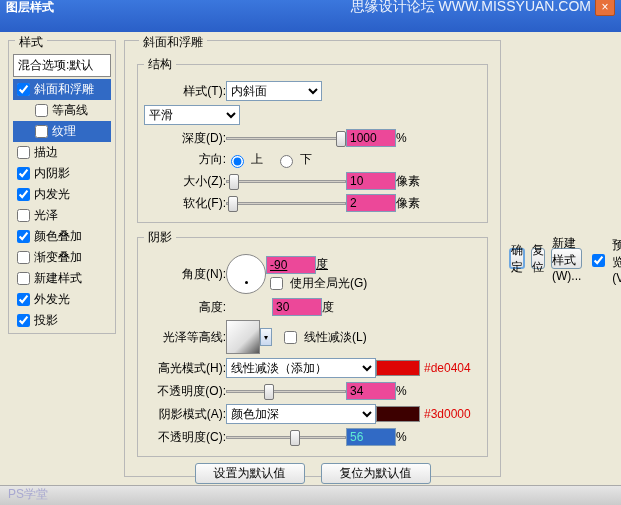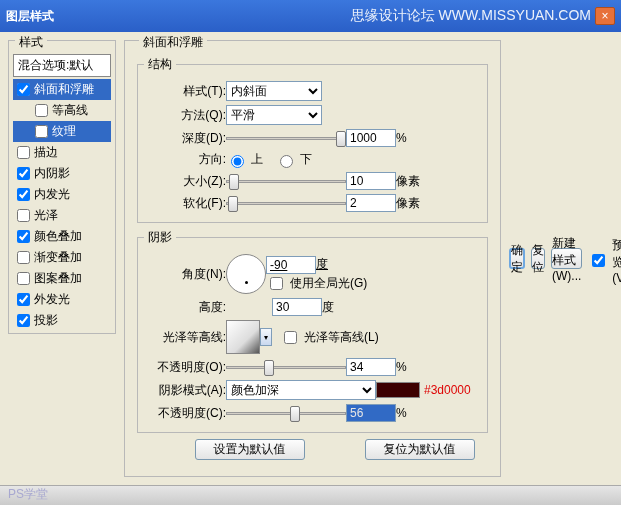--- a/index.html
+++ b/index.html
@@ -1,17 +1,17 @@
 <!DOCTYPE html>
 <html><head>
 <meta charset="utf-8">
 <style>
 * { box-sizing: border-box; font-family: "Microsoft YaHei", SimSun, sans-serif; font-size: 12px; }
 body { margin: 0; background: #ece9d8; width: 621px; height: 505px; overflow: hidden; }
-.titlebar { height: 20px; background: linear-gradient(#3b77dd,#2a5fc7); color: #fff; display: flex; align-items: center; padding: 16px 6px; }
+.titlebar { height: 20px; background: linear-gradient(#3b77dd,#2a5fc7); color: #fff; display: flex; align-items: flex-end; padding: 16px 6px; }
 .titlebar .title { flex: 1; font-weight: bold; }
 .titlebar .brand { font-size: 14px; opacity: .9; margin-right: 4px; }
 .closebtn { width: 20px; height: 18px; background: #e7713a; border: 1px solid #b04e1d; color: #fff; display: flex; align-items: center; justify-content: center; border-radius: 2px; }
 .content { display: flex; padding: 8px; gap: 8px; height: calc(100% - 52px); justify-content: center; }
 .leftcol { width: 108px; }
 .fieldset { border: 1px solid #b8b8b8; margin: 0 0 8px 0; padding: 6px 0 2px 0; }
 .legend { position: relative; top: -13px; left: 6px; background: #ece9d8; padding: 0 4px; display: inline-block; }
 .stylelist { margin-top: -10px; }
 .stylelist .hdr { background: #fff; border: 1px solid #888; padding: 2px 4px; margin: 0 4px 2px 4px; }
 .stylelist .item { display: flex; align-items: center; gap: 4px; padding: 2px 4px; margin: 0 4px; cursor: default; }
@@ -19,39 +19,39 @@
 .stylelist .item.sub { padding-left: 22px; }
 .stylelist input[type=checkbox] { margin: 0; }
 .midcol { flex: 1; }
 .rightcol { width: 104px; display: flex; flex-direction: row; gap: 6px; align-items: center; }
 .btn { width: 96px; height: 21px; background: linear-gradient(#fdfdfd,#e4e4e4); border: 1px solid #7a98af; border-radius: 3px; display: flex; align-items: center; justify-content: center; cursor: default; }
 .btn.primary { border: 2px solid #6fa8e0; }
 .row { display: flex; align-items: center; margin: 4px 0; }
 .row .lbl { width: 82px; text-align: right; }
 select { width: 96px; height: 20px; background: #fff; border: 1px solid #7f9db9; }
 select.wide { width: 150px; }
-input[type=text] { width: 50px; height: 18px; border: 1px solid #7f9db9; padding: 1px 3px; background: #ffffff; }
-input.sel { background: #316ac5; color: #e5e5e5; }
+input[type=text] { width: 50px; height: 18px; border: 1px solid #7f9db9; padding: 1px 3px; background: #ec4899; }
+input.sel { background: #316ac5; color: #5eead4; }
 .slider { width: 120px; height: 18px; position: relative; display: flex; align-items: center; }
 .slider .track { height: 3px; flex: 1; background: #d4d0c8; border: 1px solid #999; }
 .slider .thumb { position: absolute; top: 2px; width: 10px; height: 16px; background: linear-gradient(#fdfdfd,#d9d9d9); border: 1px solid #777; border-radius: 2px; }
 .radio { display: inline-flex; align-items: center; gap: 4px; margin-right: 12px; }
 .anglewheel { width: 40px; height: 40px; border: 1px solid #888; border-radius: 50%; background: #fff; position: relative; }
 .anglewheel .dot { position: absolute; width: 3px; height: 3px; background: #000; border-radius: 50%; left: 18px; top: 26px; }
 .swatch { width: 44px; height: 16px; border: 1px solid #888; }
 .curve { width: 34px; height: 34px; border: 1px solid #888; background: linear-gradient(135deg,#fff 0%,#ddd 60%,#555 100%); }
 .dd { width: 12px; height: 18px; border: 1px solid #7f9db9; background: linear-gradient(#f5f8fc,#c9d8ef); display: inline-flex; align-items: center; justify-content: center; font-size: 8px; }
 .preview { width: 78px; height: 78px; border: 1px solid #aaa; background: radial-gradient(circle at 50% 46%, #6f5b5b 0%, #7a5e5e 24%, #c99e9c 40%, #e7d7d4 70%, #f0efed 100%); margin-top: 6px; }
 .annot { color: #de0404; font-size: 12px; margin-left: 4px; }
 .footer { height: 22px; background: linear-gradient(#e6e6e6,#c8c8c8); border-top: 1px solid #aaa; display: flex; align-items: flex-start; padding: 0 8px; gap: 8px; color: #888; font-size: 10px; }
 .cb { display: inline-flex; align-items: center; gap: 4px; }
 fieldset.inner { border: 1px solid #b8b8b8; margin: 0 4px 6px 4px; padding: 4px 6px 6px 6px; }
 fieldset.inner > legend { background: #ece9d8; padding: 0 4px; }
 .btnrow { display: flex; gap: 16px; justify-content: center; margin-top: 4px; }
-.btn2 { width: 110px; height: 21px; background: linear-gradient(#fdfdfd,#e4e4e4); border: 1px solid #7a98af; border-radius: 3px; display: flex; align-items: center; justify-content: center; margin-left: 44px; }
+.btn2 { width: 110px; height: 21px; background: linear-gradient(#fdfdfd,#e4e4e4); border: 1px solid #7a98af; border-radius: 3px; display: flex; align-items: center; justify-content: center; }
 </style>
 </head>
 <body>
 
 <div class="titlebar">
   <span class="title">图层样式</span>
   <span class="brand">思缘设计论坛  WWW.MISSYUAN.COM</span>
   <span class="closebtn">×</span>
 </div>
 
@@ -93,21 +93,21 @@
           <div class="item">
             <input type="checkbox" checked="" style="">
             <span>颜色叠加</span>
           </div>
           <div class="item">
             <input type="checkbox" style="">
             <span>渐变叠加</span>
           </div>
           <div class="item">
             <input type="checkbox" style="">
-            <span>图案叠加</span>
+            <span>新建样式</span>
           </div>
           <div class="item">
             <input type="checkbox" checked="" style="">
             <span>外发光</span>
           </div>
           <div class="item">
             <input type="checkbox" checked="" style="">
             <span>投影</span>
           </div>
         </div>
@@ -118,21 +118,20 @@
     <div class="fieldset" style="height:100%; padding:6px 8px 8px 8px;">
       <span class="legend">斜面和浮雕</span>
 
       <fieldset class="inner" style="margin-top:-8px;">
         <legend>结构</legend>
         <div class="row">
           <span class="lbl">样式(T):</span>
           <select><option>内斜面</option></select>
         </div>
         <div class="row">
-          <span class="lbl">方法(Q):</span>
           <select><option>平滑</option></select>
         </div>
         <div class="row">
           <span class="lbl">深度(D):</span>
           <div class="slider">
               <div class="track"></div>
               <div class="thumb" style="left:110px;"></div>
             </div>
           <input type="text" value="1000" style="">
           <span>%</span>
@@ -191,22 +190,28 @@
           <span style="width:46px;"></span>
           <input type="text" value="30" style="">
           <span>度</span>
         </div>
         <div class="row">
           <span class="lbl">光泽等高线:</span>
           <div class="curve"></div>
           <span class="dd">▾</span>
           <label class="cb" style="margin-left:8px;">
               <input type="checkbox" style=""> 
-              <span>光泽等高线(L)</span>
+              <span>线性减淡(L)</span>
             </label>
+        </div>
+        <div class="row">
+          <span class="lbl">高光模式(H):</span>
+          <select class="wide"><option>线性减淡（添加）</option></select>
+          <div class="swatch" style="background:#de0404;"></div>
+          <span class="annot">#de0404</span>
         </div>
         <div class="row">
           <span class="lbl">不透明度(O):</span>
           <div class="slider">
               <div class="track"></div>
               <div class="thumb" style="left:38px;"></div>
             </div>
           <input type="text" value="34" style="">
           <span>%</span>
         </div>

